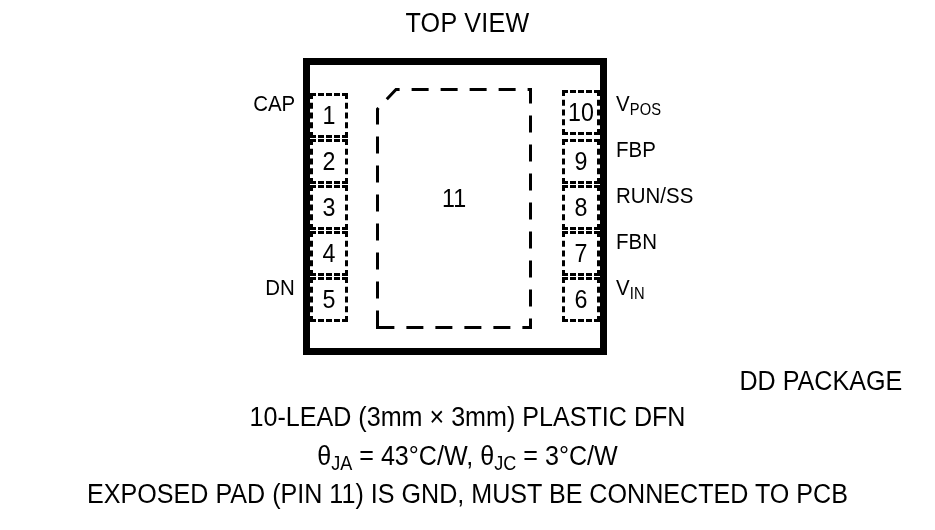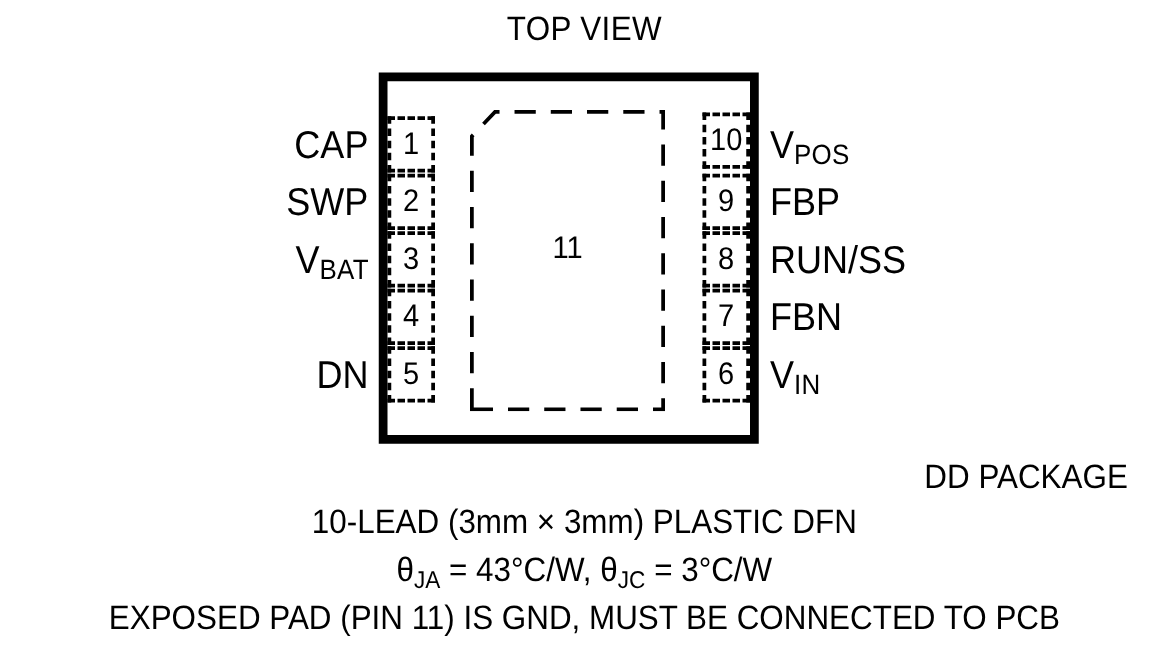--- a/index.html
+++ b/index.html
@@ -87,26 +87,26 @@
     display: block;
     transform: scaleX(0.93);
     transform-origin: center center;
   }
   .pin-box.left  { left: 310px; }
   .pin-box.right { left: 562px; }
 
   
   .pin-label {
     position: absolute;
-    font-size: 31px;
+    font-size: 22px;
     line-height: 1;
     white-space: nowrap;
     height: 45px;
     display: flex;
-    align-items: center;
+    align-items: flex-start;
   }
   .pin-label.left {
     right: 640px;       
     justify-content: flex-end;
   }
   .pin-label.right {
     left: 616px;
     justify-content: flex-start;
   }
   .pin-label .txt {
@@ -179,26 +179,20 @@
   <div class="pin-box left" style="top:231px;">
       <span>4</span>
     </div>
   <div class="pin-box left" style="top:277px;">
       <span>5</span>
     </div>
 
   <div class="pin-label left" style="top:93px;">
       <span class="txt"><span>CAP</span></span>
     </div>
-  <div class="pin-label left" style="top:139px;">
-      <span class="txt"><span>SWP</span></span>
-    </div>
-  <div class="pin-label left" style="top:185px;">
-      <span class="txt"><span>V</span><sub>BAT</sub></span>
-    </div>
   <div class="pin-label left" style="top:277px;">
       <span class="txt"><span>DN</span></span>
     </div>
 
   <div class="pin-box right" style="top:90px;">
       <span>10</span>
     </div>
   <div class="pin-box right" style="top:139px;">
       <span>9</span>
     </div>

